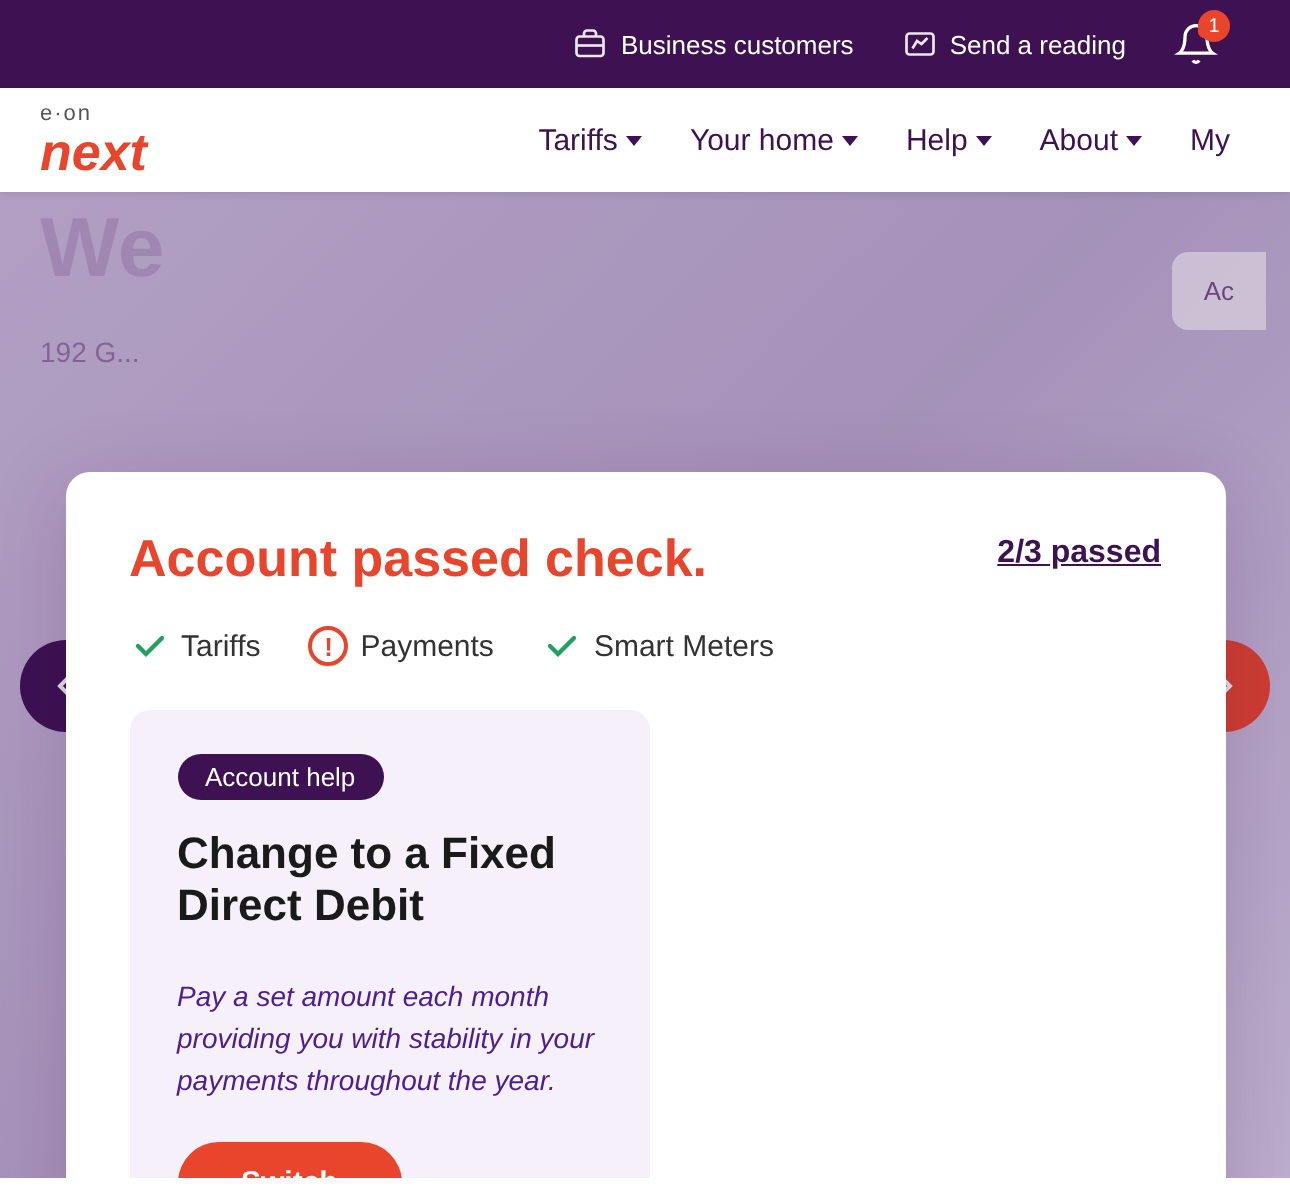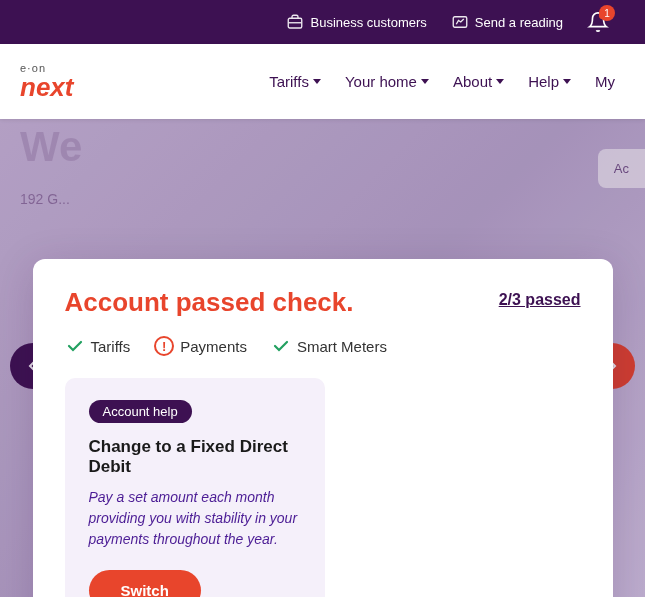--- a/index.html
+++ b/index.html
@@ -51,21 +51,21 @@
       align-items: center;
       justify-content: center;
       position: absolute;
       top: -6px;
       right: -6px;
     }
 
     
     .main-nav {
       background-color: white;
-      height: 75px;
+      height: 52px;
       display: flex;
       align-items: center;
       padding: 0 20px;
       box-shadow: 0 1px 4px rgba(0,0,0,0.1);
       position: relative;
       z-index: 1;
     }
     .logo {
       margin-right: auto;
     }
@@ -129,21 +129,21 @@
       position: absolute;
       top: 72px;
       left: 20px;
       font-size: 14px;
       color: #3d1152;
       opacity: 0.4;
     }
     .bg-right-card {
       position: absolute;
       top: 30px;
-      right: 0;
+      right: 12px;
       background: white;
       padding: 12px 16px;
       border-radius: 8px 0 0 8px;
       font-size: 13px;
       color: #3d1152;
       opacity: 0.6;
     }
     .next-payment-section {
       position: absolute;
       bottom: 20px;
@@ -243,24 +243,24 @@
       background: #3d1152;
       color: white;
       border-radius: 20px;
       padding: 4px 14px;
       font-size: 13px;
       font-weight: 500;
       display: inline-block;
       margin-bottom: 14px;
     }
     .inner-card-title {
-      font-size: 17px;
+      font-size: 22px;
       font-weight: bold;
       color: #1a1a1a;
-      margin-bottom: 10px;
+      margin-bottom: 22px;
     }
     .inner-card-desc {
       font-size: 14px;
       color: #4c1d95;
       line-height: 1.5;
       margin-bottom: 20px;
       font-style: italic;
     }
     .switch-btn {
       background: #e8452c;
@@ -317,27 +317,27 @@
       </a>
     </li>
     <li>
       <a href="#">
         <span>Your home</span>
         <span class="chevron-down"></span>
       </a>
     </li>
     <li>
       <a href="#">
-        <span>About</span>
+        <span>Help</span>
         <span class="chevron-down"></span>
       </a>
     </li>
     <li>
       <a href="#">
-        <span>Help</span>
+        <span>About</span>
         <span class="chevron-down"></span>
       </a>
     </li>
     <li>
       <a href="#">
         <span>My</span>
       </a>
     </li>
   </ul>
 </nav>

